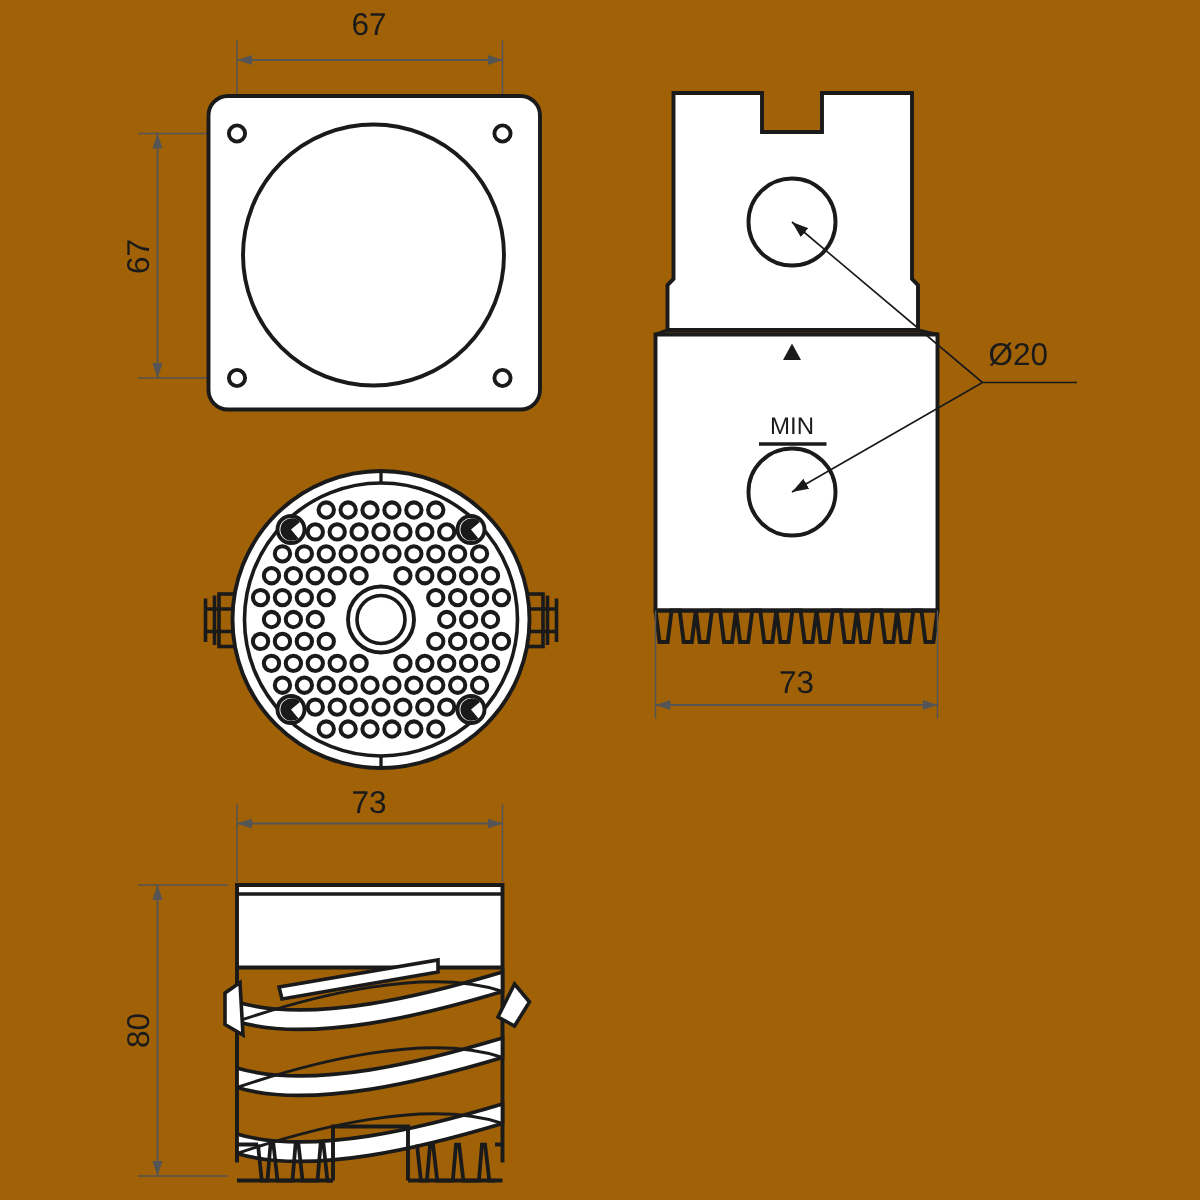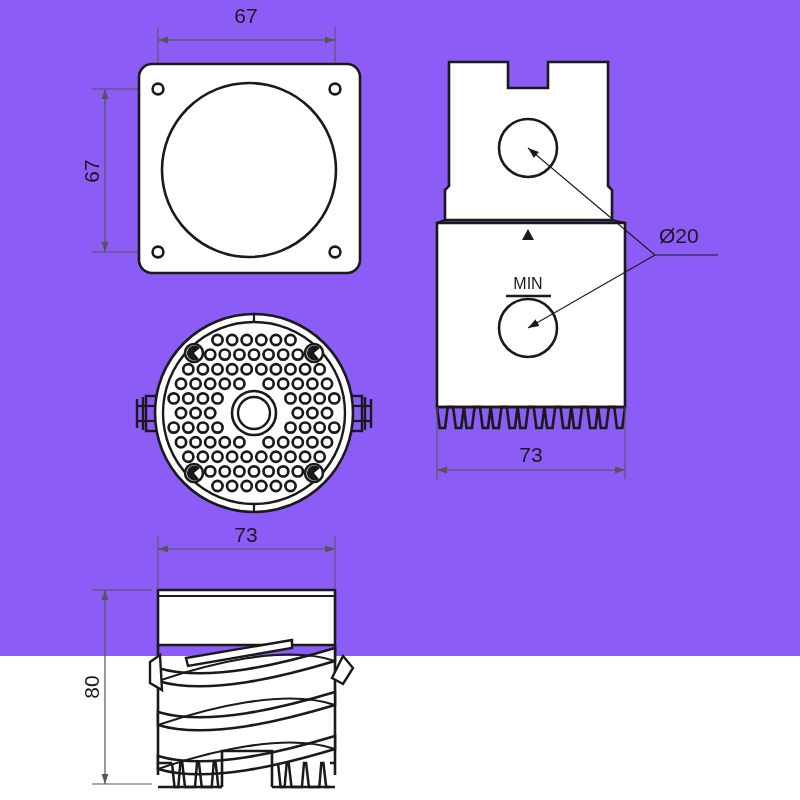--- a/index.html
+++ b/index.html
@@ -1,18 +1,18 @@
 <!DOCTYPE html>
 <html><head>
 <meta charset="utf-8">
 <style>
   html,body{margin:0;padding:0;background:#ffffff;}
   body{width:800px;height:800px;overflow:hidden;
        font-family:"Liberation Sans", sans-serif;}
-  #sheet{position:relative;width:800px;height:656px;background:#8b5cf6;}
+  #sheet{position:relative;width:800px;height:800px;background:#a16207;}
   svg{display:block;}
   .dimtext{font-family:"Liberation Sans", sans-serif;font-size:21px;fill:#1a1a1a;}
   .marktext{font-family:"Liberation Sans", sans-serif;font-size:16px;fill:#1a1a1a;}
 </style>
 </head>
 <body>
 
 <div id="sheet">
 <svg width="800" height="800" viewBox="0 0 800 800">
 

